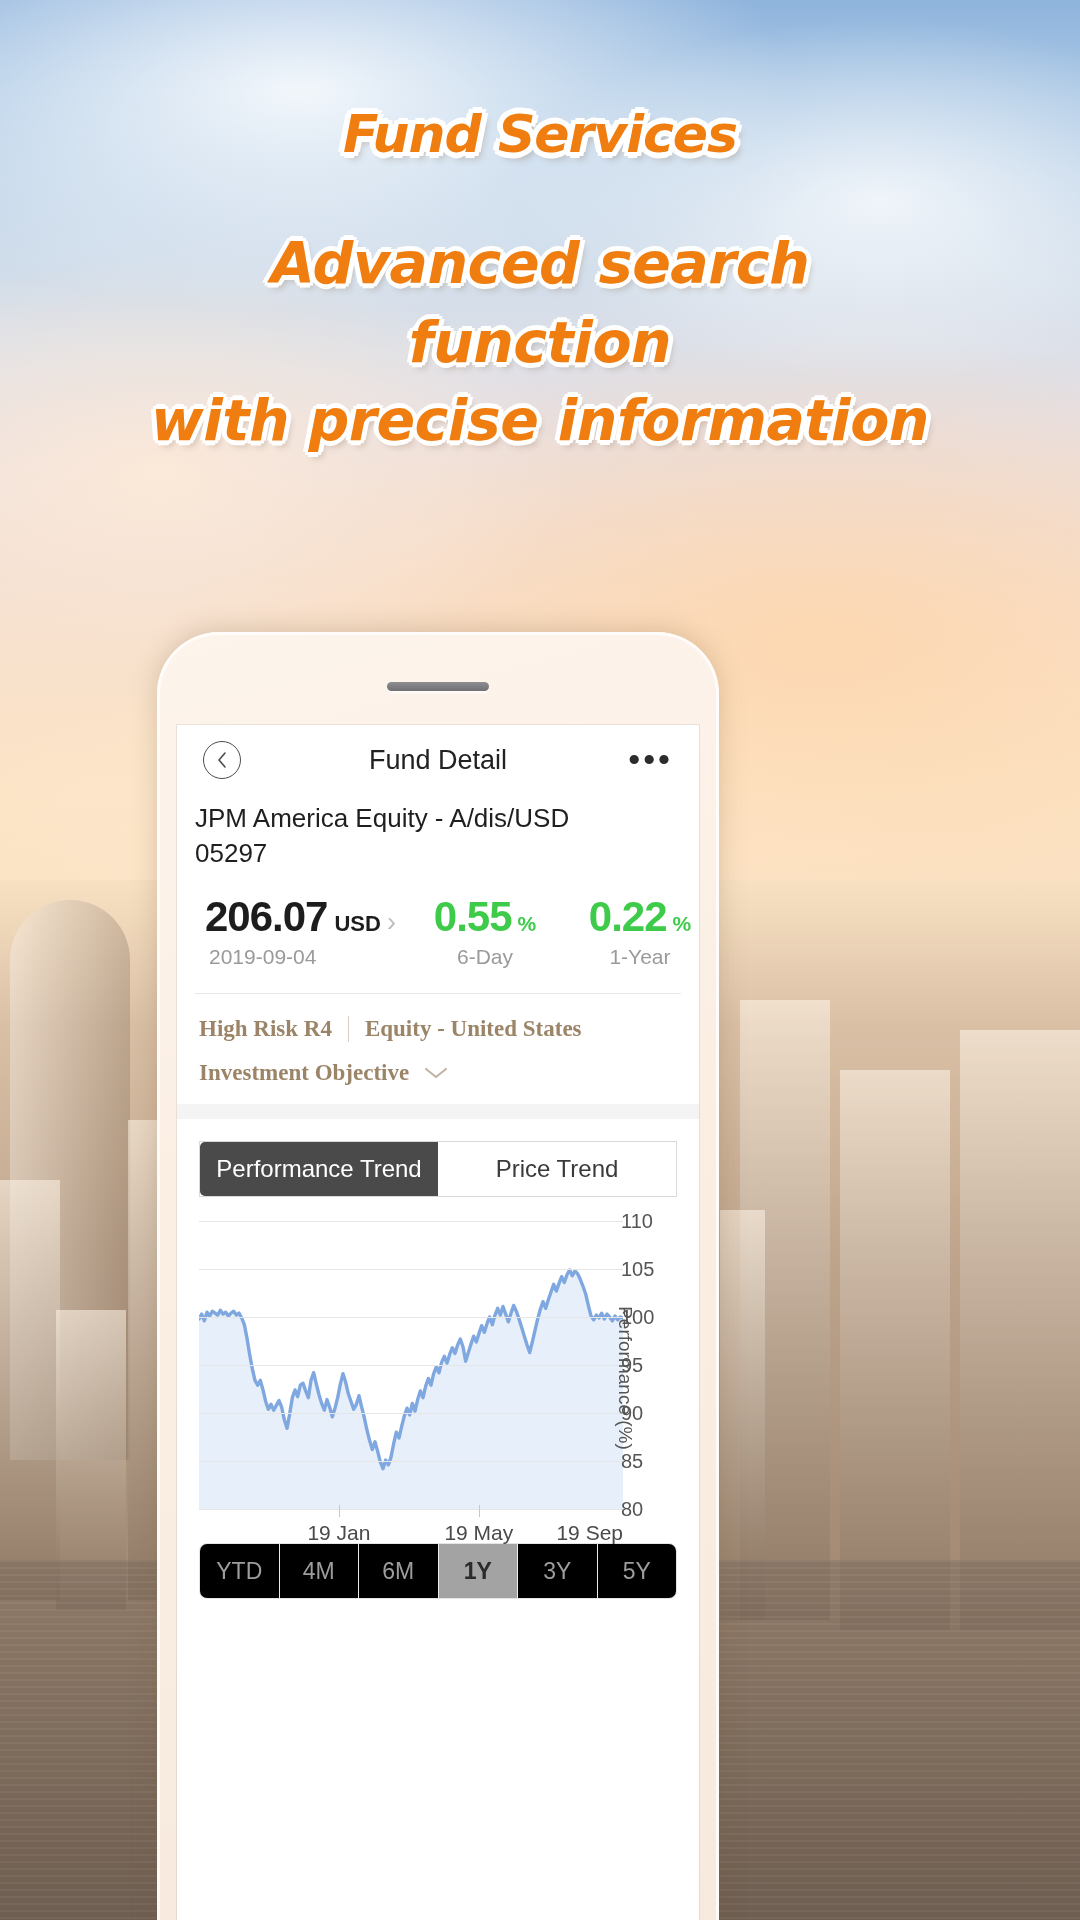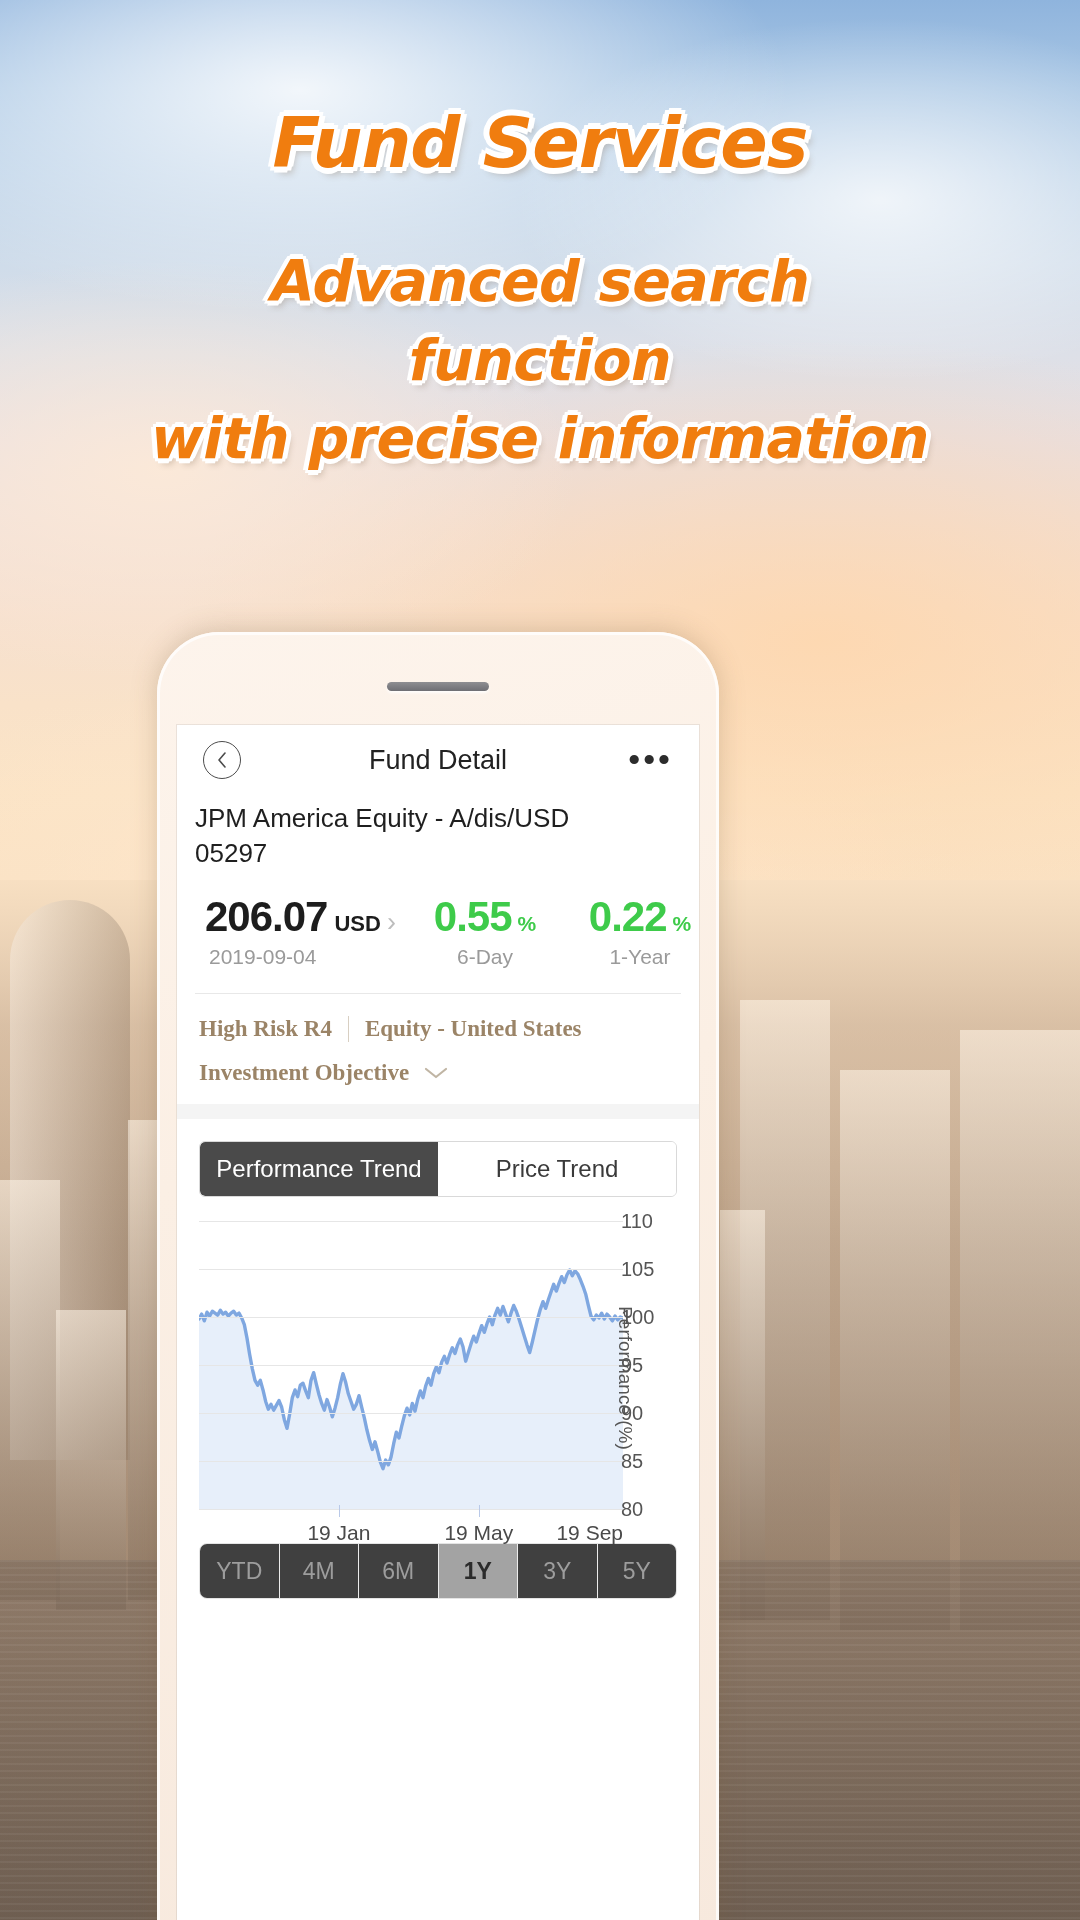--- a/index.html
+++ b/index.html
@@ -45,21 +45,21 @@
   .sunglow{
     position:absolute; left:700px; top:880px; width:420px; height:420px;
     background:radial-gradient(circle at 50% 50%, rgba(255,240,210,.9), rgba(255,225,180,.35) 45%, rgba(255,220,170,0) 70%);
   }
 
   
   .headline-wrap{ position:absolute; left:0; top:0; width:1080px; text-align:center; z-index:5; }
   .h-title{
     margin-top:108px;
     font-family:"DejaVu Sans", sans-serif;
-    font-size:70px; font-weight:bold; font-style:italic;
+    font-size:52px; font-weight:bold; font-style:italic;
     color:#F07D0F; letter-spacing:-1px; line-height:1;
     text-shadow:
       -4px 0 0 #fff, 4px 0 0 #fff, 0 -4px 0 #fff, 0 4px 0 #fff,
       -4px -4px 0 #fff, 4px -4px 0 #fff, -4px 4px 0 #fff, 4px 4px 0 #fff,
       -6px 0 0 #fff, 6px 0 0 #fff, 0 -6px 0 #fff, 0 6px 0 #fff,
       5px 7px 7px rgba(120,90,60,.30);
   }
   .h-sub{
     margin-top:64px;
     font-family:"DejaVu Sans", sans-serif;
@@ -132,21 +132,21 @@
   .risk-line{ display:flex; align-items:center; font-size:23px; font-weight:bold; color:#9b8467; }
   .risk-sep{ width:1px; height:26px; background:#d8cfc2; margin:0 16px; }
   .objective{ display:flex; align-items:flex-start; font-size:23px; font-weight:bold; color:#9b8467; margin-top:18px; cursor:pointer; }
   .objective .cv{ margin-left:14px; color:#c7bba9; }
 
   .gap{ height:15px; background:#f4f4f4; }
 
   
   .seg-wrap{ padding:22px 22px 0; }
   .seg{
-    display:flex; border:1.5px solid #d9d9d9; border-radius:6px; overflow:hidden; height:56px;
+    display:flex; border:1.5px solid #d9d9d9; border-radius:0; overflow:hidden; height:56px;
   }
   .seg-btn{
     flex:1; display:flex; align-items:center; justify-content:center;
     font-size:24px; color:#3a3a3a; background:#fff; cursor:pointer;
   }
   .seg-btn.active{ background:#4a4a4a; color:#fff; border-radius:5px 0 0 5px; }
 
   
   .chart-area{ position:relative; margin:16px 0 0 0; height:330px; }
   .plot{
@@ -164,21 +164,21 @@
   .xtick{ position:absolute; bottom:26px; width:1px; height:12px; background:#b9c9e8; }
   .xlab{ position:absolute; bottom:-2px; font-size:21px; color:#4a4a4a; transform:translateX(-50%); white-space:nowrap; }
   .xlab.r{ transform:none; right:0; }
   svg.spark{ position:absolute; inset:0; width:100%; height:100%; display:block; }
 
   
   .range-wrap{ padding:0 22px; }
   .range{ display:flex; border:1.5px solid #e4e4e4; border-radius:8px; overflow:hidden; height:56px; }
   .range-btn{
     flex:1; display:flex; align-items:center; justify-content:center;
-    font-size:23px; color:#9d9d9d; background:#404040; border-right:1.5px solid #ececec; cursor:pointer;
+    font-size:23px; color:#9d9d9d; background:#000000; border-right:1.5px solid #ececec; cursor:pointer;
   }
   .range-btn:last-child{ border-right:none; }
   .range-btn.active{ background:#a3a3a3; color:#2b2b2b; font-weight:bold; }
 </style>
 </head>
 <body>
 
 <div class="bg">
   <div class="bg-sky"></div>
   <div class="sunglow"></div>

